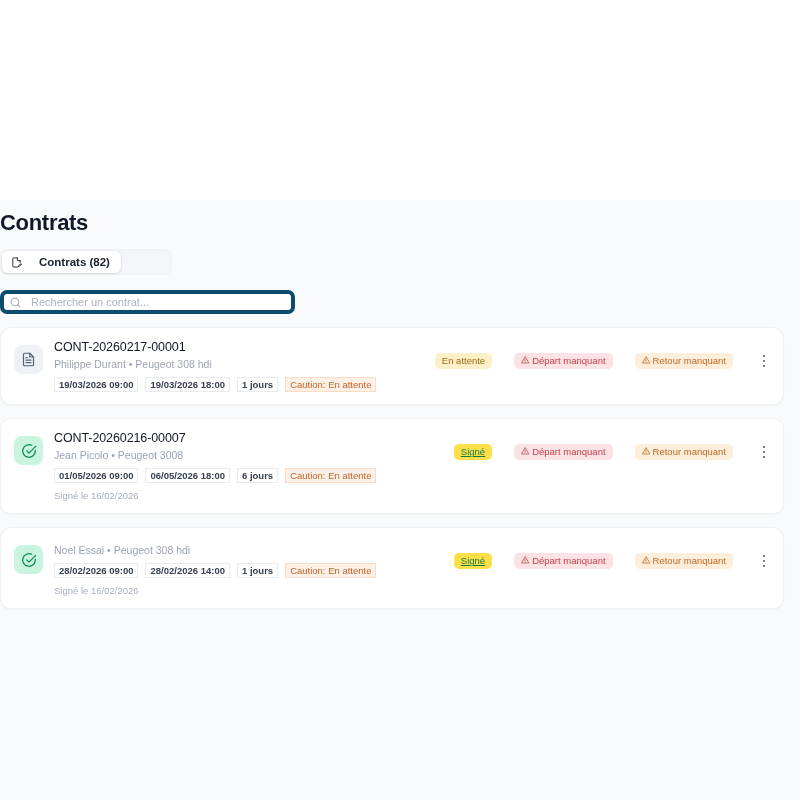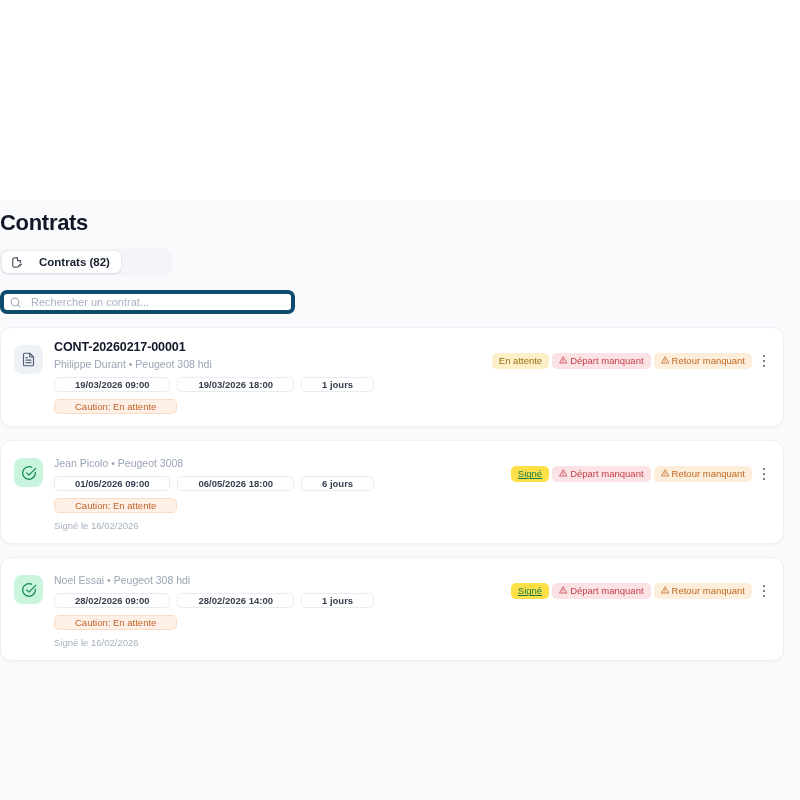--- a/index.html
+++ b/index.html
@@ -149,21 +149,21 @@
     justify-content: center;
     margin-top: 5px;
   }
   .card-icon.doc   { background: #eef1f6; }
   .card-icon.green { background: #c9f4dd; }
 
   .card-body { flex: 1 1 auto; min-width: 0; }
 
   .ref {
     font-size: 12.5px;
-    font-weight: bold;
+    font-weight: normal;
     color: #111827;
     letter-spacing: -0.1px;
   }
 
   .meta {
     font-size: 10.5px;
     color: #9aa5b5;
     margin-top: 4px;
   }
 
@@ -172,22 +172,22 @@
     display: flex;
     align-items: center;
     gap: 7px;
     flex-wrap: wrap;
   }
 
   .chip {
     height: 15px;
     display: inline-flex;
     align-items: center;
-    padding: 0 20px;
-    border-radius: 5px;
+    padding: 0 4px;
+    border-radius: 0;
     font-size: 9.5px;
     line-height: 1;
     white-space: nowrap;
     background: #ffffff;
     border: 1px solid #e8ecf2;
     color: #374151;
     font-weight: bold;
   }
 
   .chip.caution {
@@ -200,21 +200,21 @@
   .signed-note {
     margin-top: 7px;
     font-size: 9.5px;
     color: #a6b0bf;
   }
 
   
   .card-right {
     display: flex;
     align-items: center;
-    gap: 3px;
+    gap: 22px;
     margin-top: 11px;
     flex: 0 0 auto;
   }
 
   .badge {
     height: 16px;
     display: inline-flex;
     align-items: center;
     gap: 3px;
     padding: 0 7px;
@@ -335,20 +335,21 @@
       </div>
 
       <div class="card">
         <div class="card-icon green">
           <svg width="16" height="16" viewBox="0 0 24 24" fill="none" stroke="#128a53" stroke-width="1.9" stroke-linecap="round" stroke-linejoin="round">
             <path d="M21.5 11.2V12a9.5 9.5 0 1 1-5.6-8.7"></path>
             <path d="M8.5 11.8 12 15.2 22 5"></path>
           </svg>
         </div>
         <div class="card-body">
+          <div class="ref">CONT-20260216-00007</div>
           <div class="meta">Jean Picolo • Peugeot 3008</div>
           <div class="chips">
             <span class="chip">01/05/2026 09:00</span>
             <span class="chip">06/05/2026 18:00</span>
             <span class="chip">6 jours</span>
             <span class="chip caution">Caution: En attente</span>
           </div>
           <div class="signed-note">Signé le 16/02/2026</div>
         </div>
         <div class="card-right">

